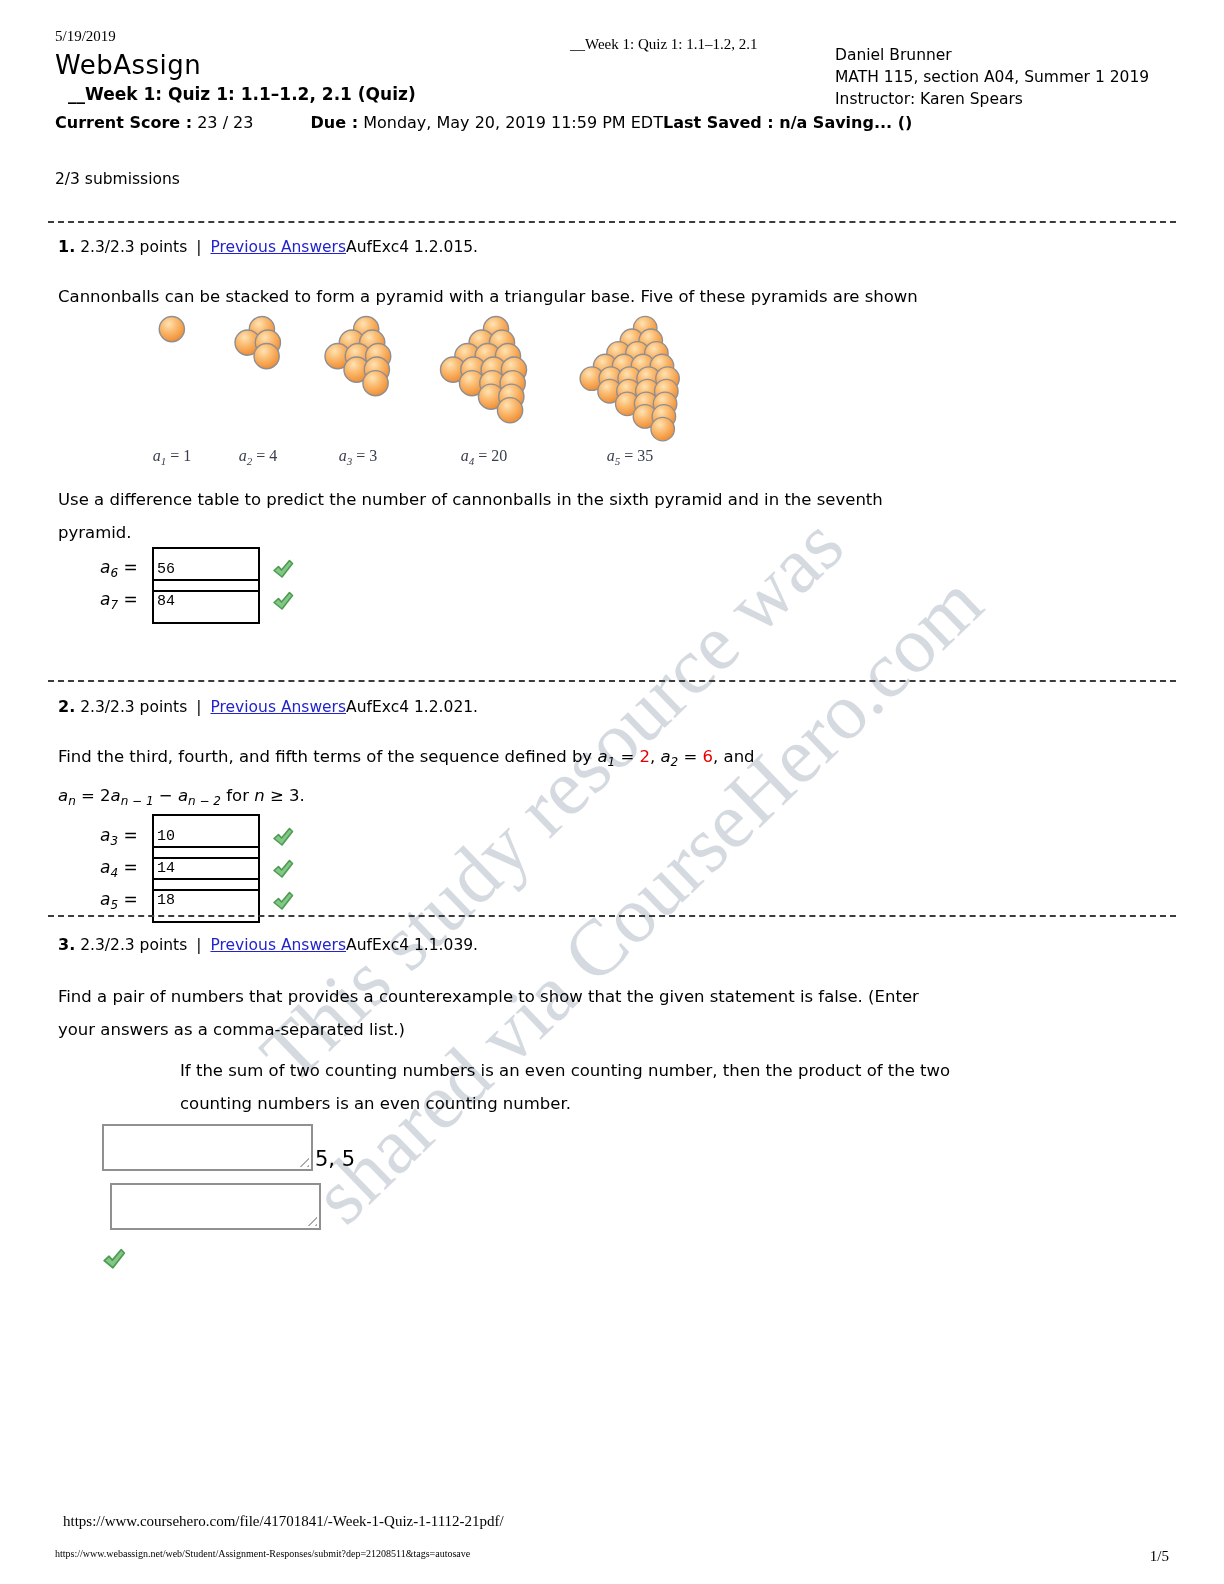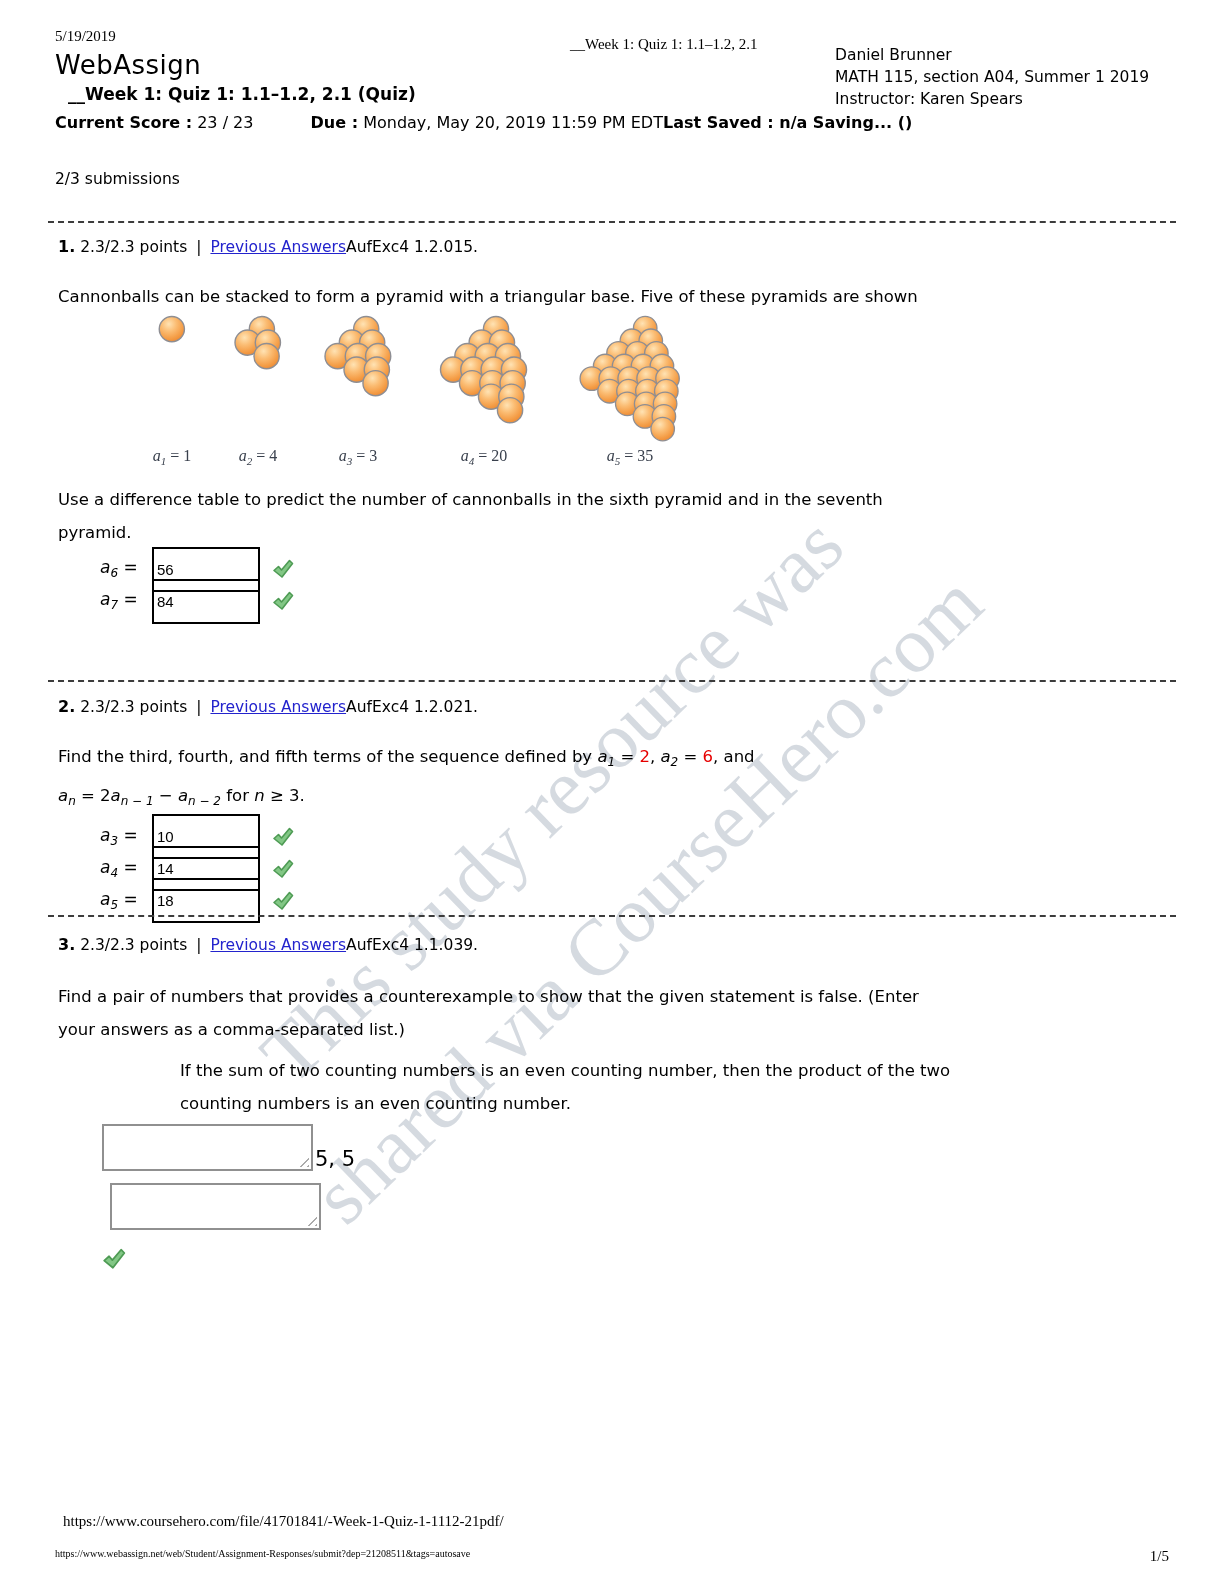--- a/index.html
+++ b/index.html
@@ -39,21 +39,21 @@
   .pyr{position:absolute;bottom:0;transform:translateX(-50%);display:flex;
        flex-direction:column;align-items:center;justify-content:space-between;height:152px;}
   .pyr svg{display:block;}
   .pyr-label{font-family:"Liberation Serif",serif;font-size:16px;color:#39404d;margin-top:4px;white-space:nowrap;}
   .pyr-label .mi{font-style:italic;}
   .pyr-label sub{font-size:11px;font-style:italic;}
   
   .ansrow{display:flex;align-items:center;margin-left:42px;height:32px;font-size:17px;}
   .ansrow .lab{width:52px;font-style:italic;}
   .ansbox{width:98px;height:21px;border:2px solid #000;background:transparent;
-          font-family:Liberation Sans, sans-serif;font-size:15px;padding:10px 3px;outline:none;}
+          font-family:Liberation Mono, monospace;font-size:15px;padding:10px 3px;outline:none;}
   .check{margin-left:12px;flex:0 0 auto;}
   
   .statement{margin-left:122px;}
   .ta-row{display:flex;align-items:flex-end;margin-top:4px;}
   .tabox{position:relative;width:207px;height:43px;border:2px solid #909090;background:transparent;}
   .grip{position:absolute;right:2px;bottom:2px;width:12px;height:12px;
         background:repeating-linear-gradient(135deg,#ababab 0 1.5px,transparent 1.5px 5px);
         clip-path:polygon(100% 0,100% 100%,0 100%);}
   .ans-free{font-size:21px;margin-left:2px;line-height:23px;}
   

